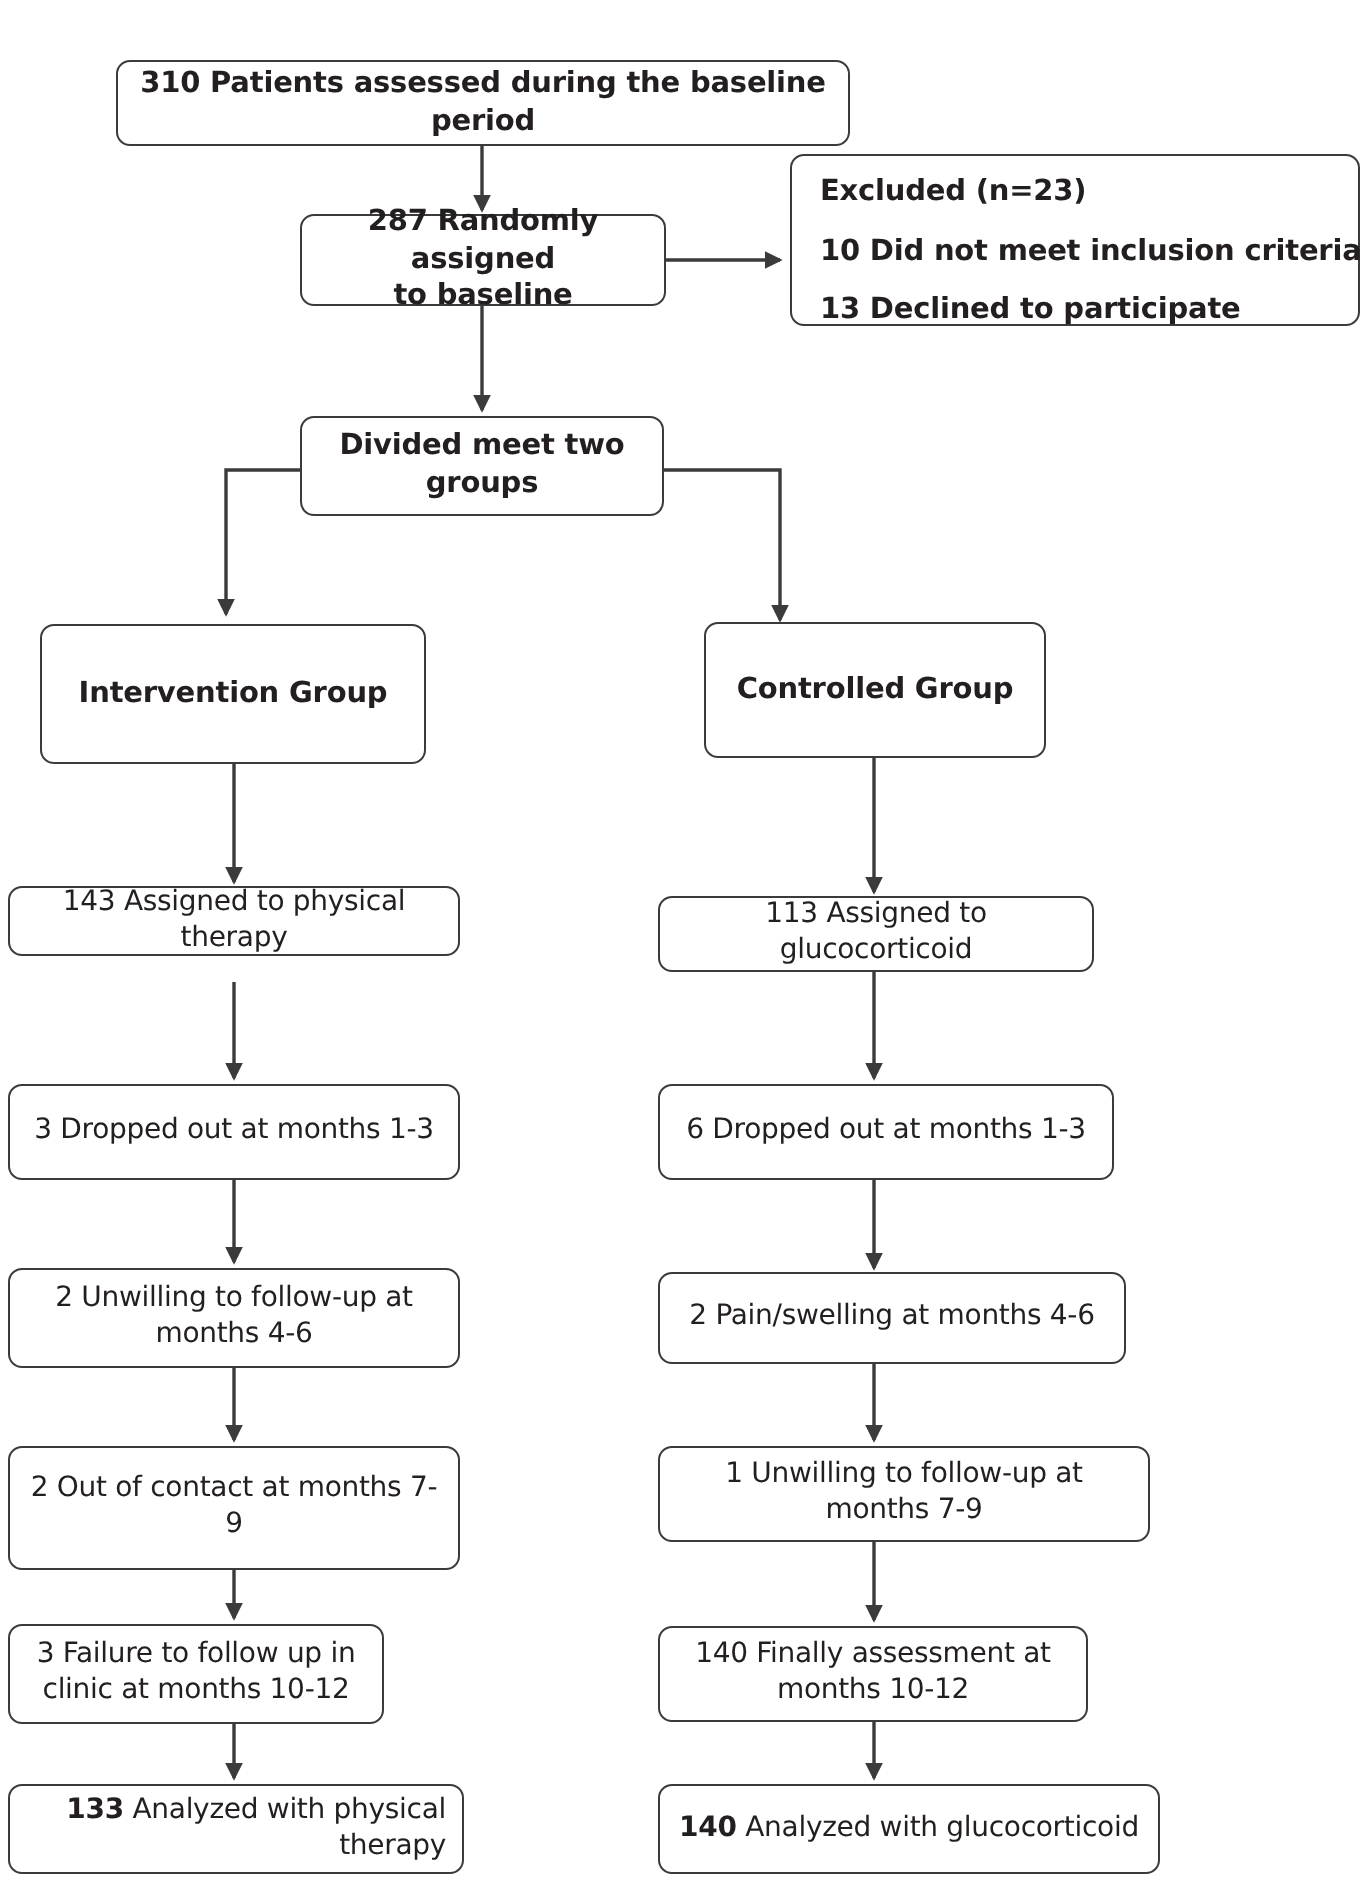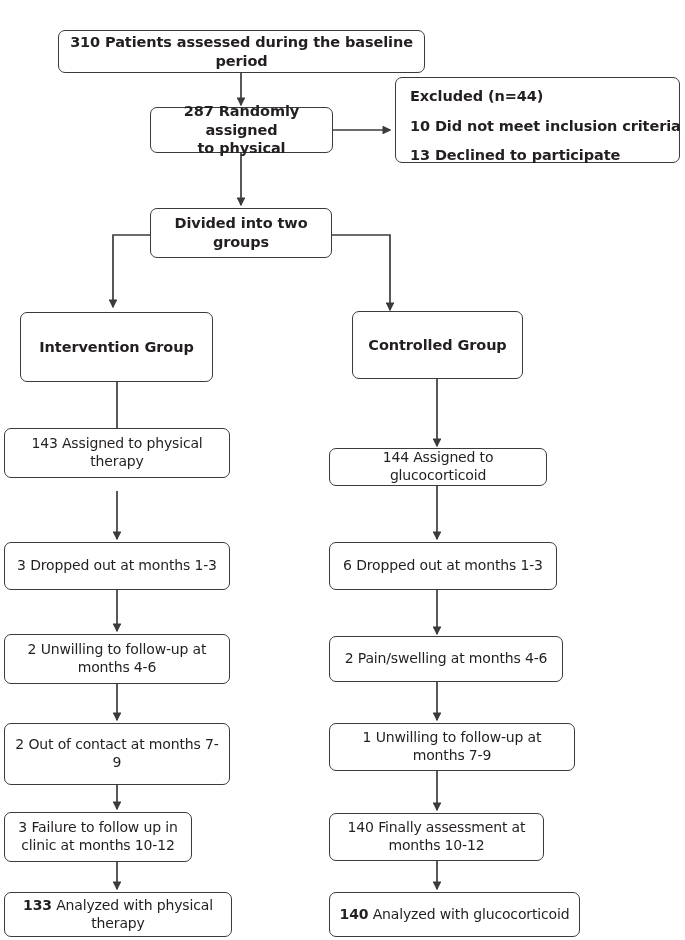--- a/index.html
+++ b/index.html
@@ -121,70 +121,70 @@
     </g>
   </svg>
 
   <div class="node" style="left:58px; top:6px; width:367px; height:43px;margin-top:24px;">
     <span class="txt bold">310 Patients assessed during the baseline period</span>
   </div>
 
   <div class="node" style="left:150px; top:107px; width:183px; height:46px;">
     <span class="txt bold">
       <span>287 Randomly assigned</span><br>
-      <span>to physical</span>
+      <span>to baseline</span>
     </span>
   </div>
 
   <div class="node excluded" style="left:395px; top:77px; width:285px; height:86px;">
-    <div class="line">Excluded (n=44)</div>
+    <div class="line">Excluded (n=23)</div>
     <div class="line">10 Did not meet inclusion criteria</div>
     <div class="line">13 Declined to participate</div>
   </div>
 
   <div class="node" style="left:150px; top:208px; width:182px; height:50px;">
-    <span class="txt bold">Divided into two groups</span>
+    <span class="txt bold">Divided meet two groups</span>
   </div>
 
   <div class="node" style="left:20px; top:312px; width:193px; height:70px;justify-content:center;">
     <span class="txt bold">Intervention Group</span>
   </div>
 
   <div class="node" style="left:352px; top:311px; width:171px; height:68px;">
     <span class="txt bold">Controlled Group</span>
   </div>
 
-  <div class="node" style="left:4px; top:428px; width:226px; height:50px;">
+  <div class="node" style="left:4px; top:443px; width:226px; height:35px;">
     <span class="txt regular">143 Assigned to physical therapy</span>
   </div>
 
   <div class="node" style="left:4px; top:542px; width:226px; height:48px;">
     <span class="txt regular">3 Dropped out at months 1-3</span>
   </div>
 
   <div class="node" style="left:4px; top:634px; width:226px; height:50px;">
     <span class="txt regular">2 Unwilling to follow-up at months 4-6</span>
   </div>
 
   <div class="node" style="left:4px; top:723px; width:226px; height:62px;">
     <span class="txt regular">2 Out of contact at months 7-9</span>
   </div>
 
   <div class="node" style="left:4px; top:812px; width:188px; height:50px;">
     <span class="txt regular">3 Failure to follow up in clinic at months 10-12</span>
   </div>
 
-  <div class="node" style="left:4px; top:892px; width:228px; height:45px;">
+  <div class="node" style="left:4px; top:892px; width:228px; height:45px;text-align:right;">
     <span class="txt regular">
       <span class="leadnum">133</span><span> Analyzed with physical therapy</span>
     </span>
   </div>
 
   <div class="node" style="left:329px; top:448px; width:218px; height:38px;">
-    <span class="txt regular">144 Assigned to glucocorticoid</span>
+    <span class="txt regular">113 Assigned to glucocorticoid</span>
   </div>
 
   <div class="node" style="left:329px; top:542px; width:228px; height:48px;">
     <span class="txt regular">6 Dropped out at months 1-3</span>
   </div>
 
   <div class="node" style="left:329px; top:636px; width:234px; height:46px;">
     <span class="txt regular">2 Pain/swelling at months 4-6</span>
   </div>
 

